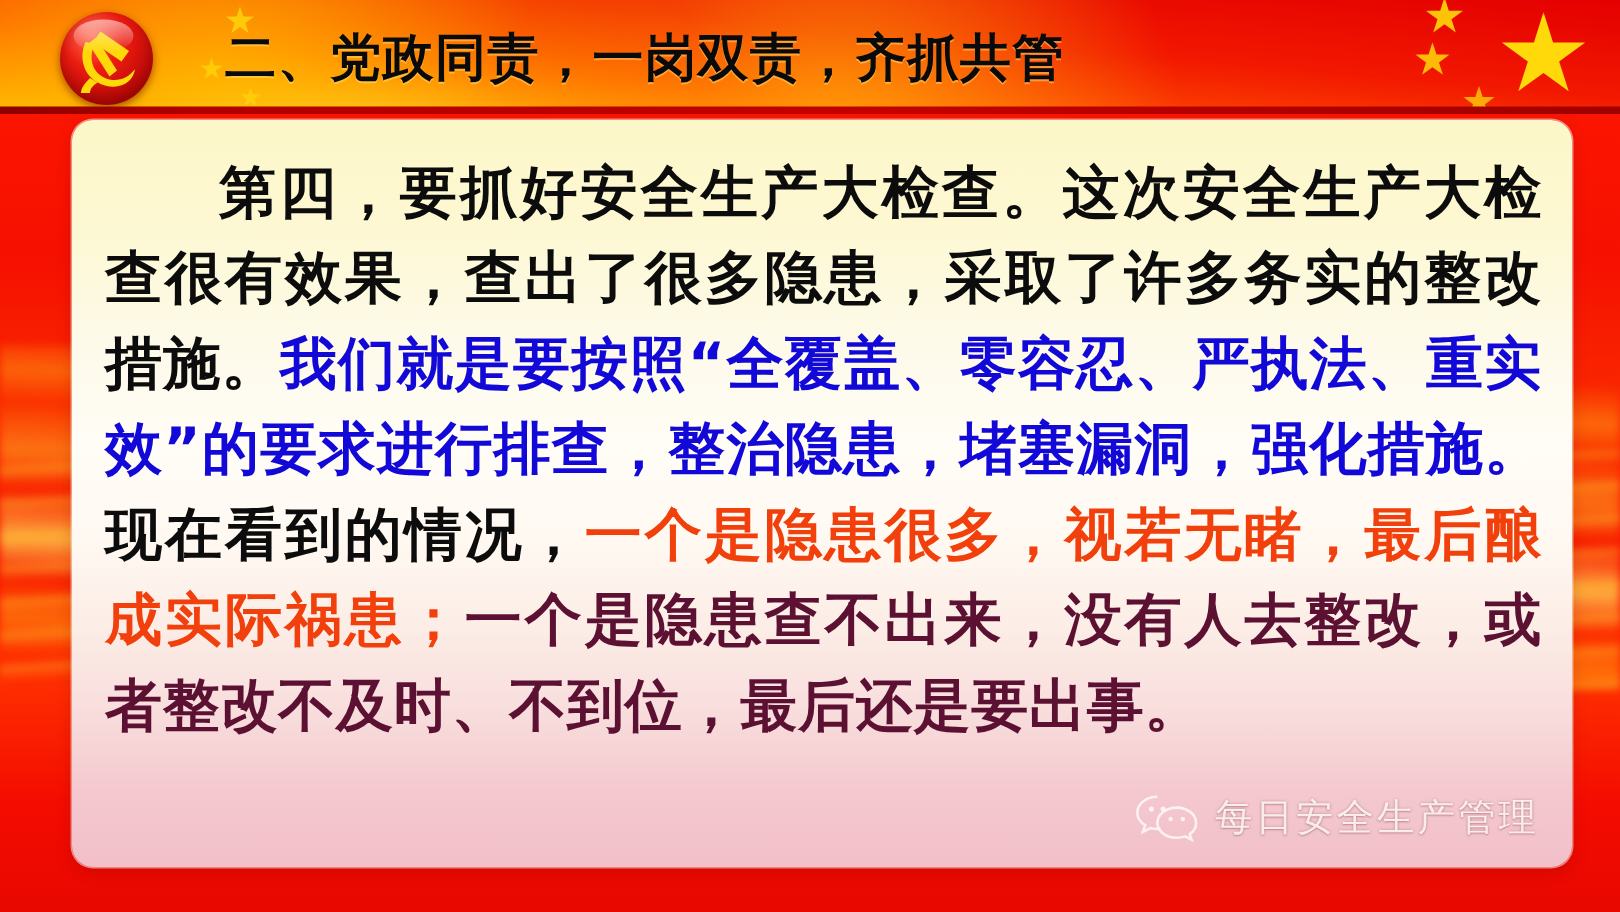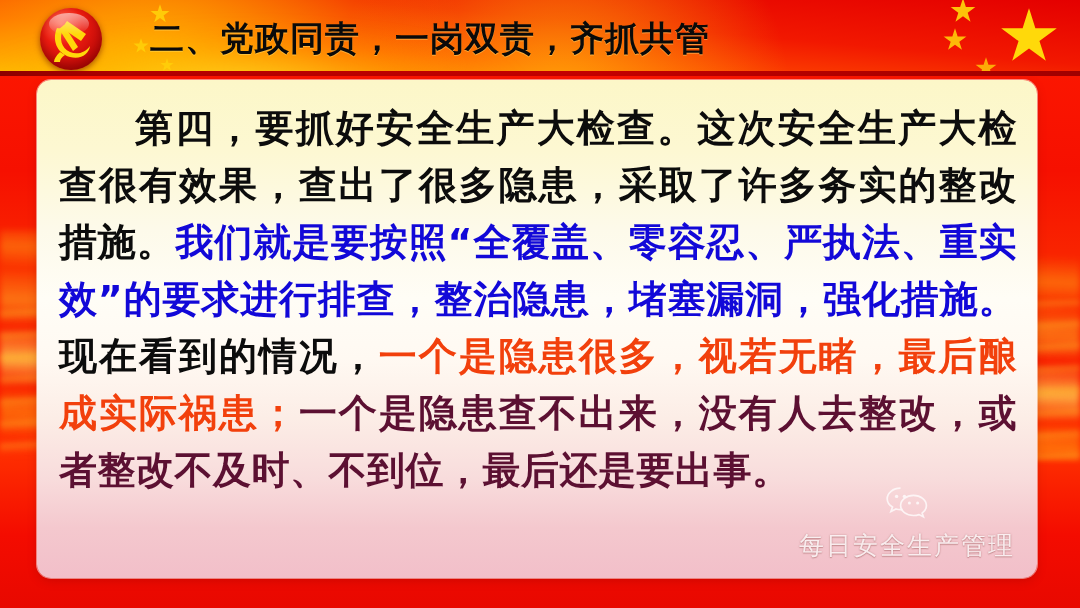--- a/index.html
+++ b/index.html
@@ -116,21 +116,21 @@
     font-weight: bold;
     color: #0A0A0A;
     letter-spacing: 1px;
     white-space: nowrap;
     text-shadow: 0 1px 0 rgba(255,230,120,.45);
   }
 
   
   .panel {
     position: absolute;
-    left: 37px; top: 80px;
+    left: 48px; top: 80px;
     width: 1000px; height: 498px;
     border-radius: 14px;
     background: linear-gradient(180deg,
         #FCF7C8 0%, #FDF8D2 14%, #FDFAEA 30%, #FFFDF6 44%,
         #FFF9F2 56%, #FCEDE6 68%, #F8DCDC 80%, #F4C8CE 90%, #F2BFC9 100%);
     box-shadow: 0 0 0 1px rgba(255,255,255,.5), 0 3px 10px rgba(120,0,0,.25);
     overflow: hidden;
   }
 
   .body-text {
@@ -148,24 +148,23 @@
   .seg-black  { color: #0C0C0C; }
   .seg-blue   { color: #1208D8; }
   .seg-orange { color: #F2400C; }
   .seg-purple { color: #5C1032; }
 
   
   .watermark {
     position: absolute;
     right: 22px; bottom: 16px;
     display: flex;
-    align-items: center;
+    align-items: flex-start;
     gap: 10px;
     opacity: .82;
-    flex-direction: column;
   }
   .wechat-icon { width: 44px; height: 34px; position: relative; }
   .wm-text {
     font-size: 25px;
     color: rgba(255,255,255,.92);
     letter-spacing: 2px;
     text-shadow: 0 0 2px rgba(170,110,110,.75), 0 1px 1px rgba(150,80,80,.5);
     font-weight: normal;
   }
 </style>

